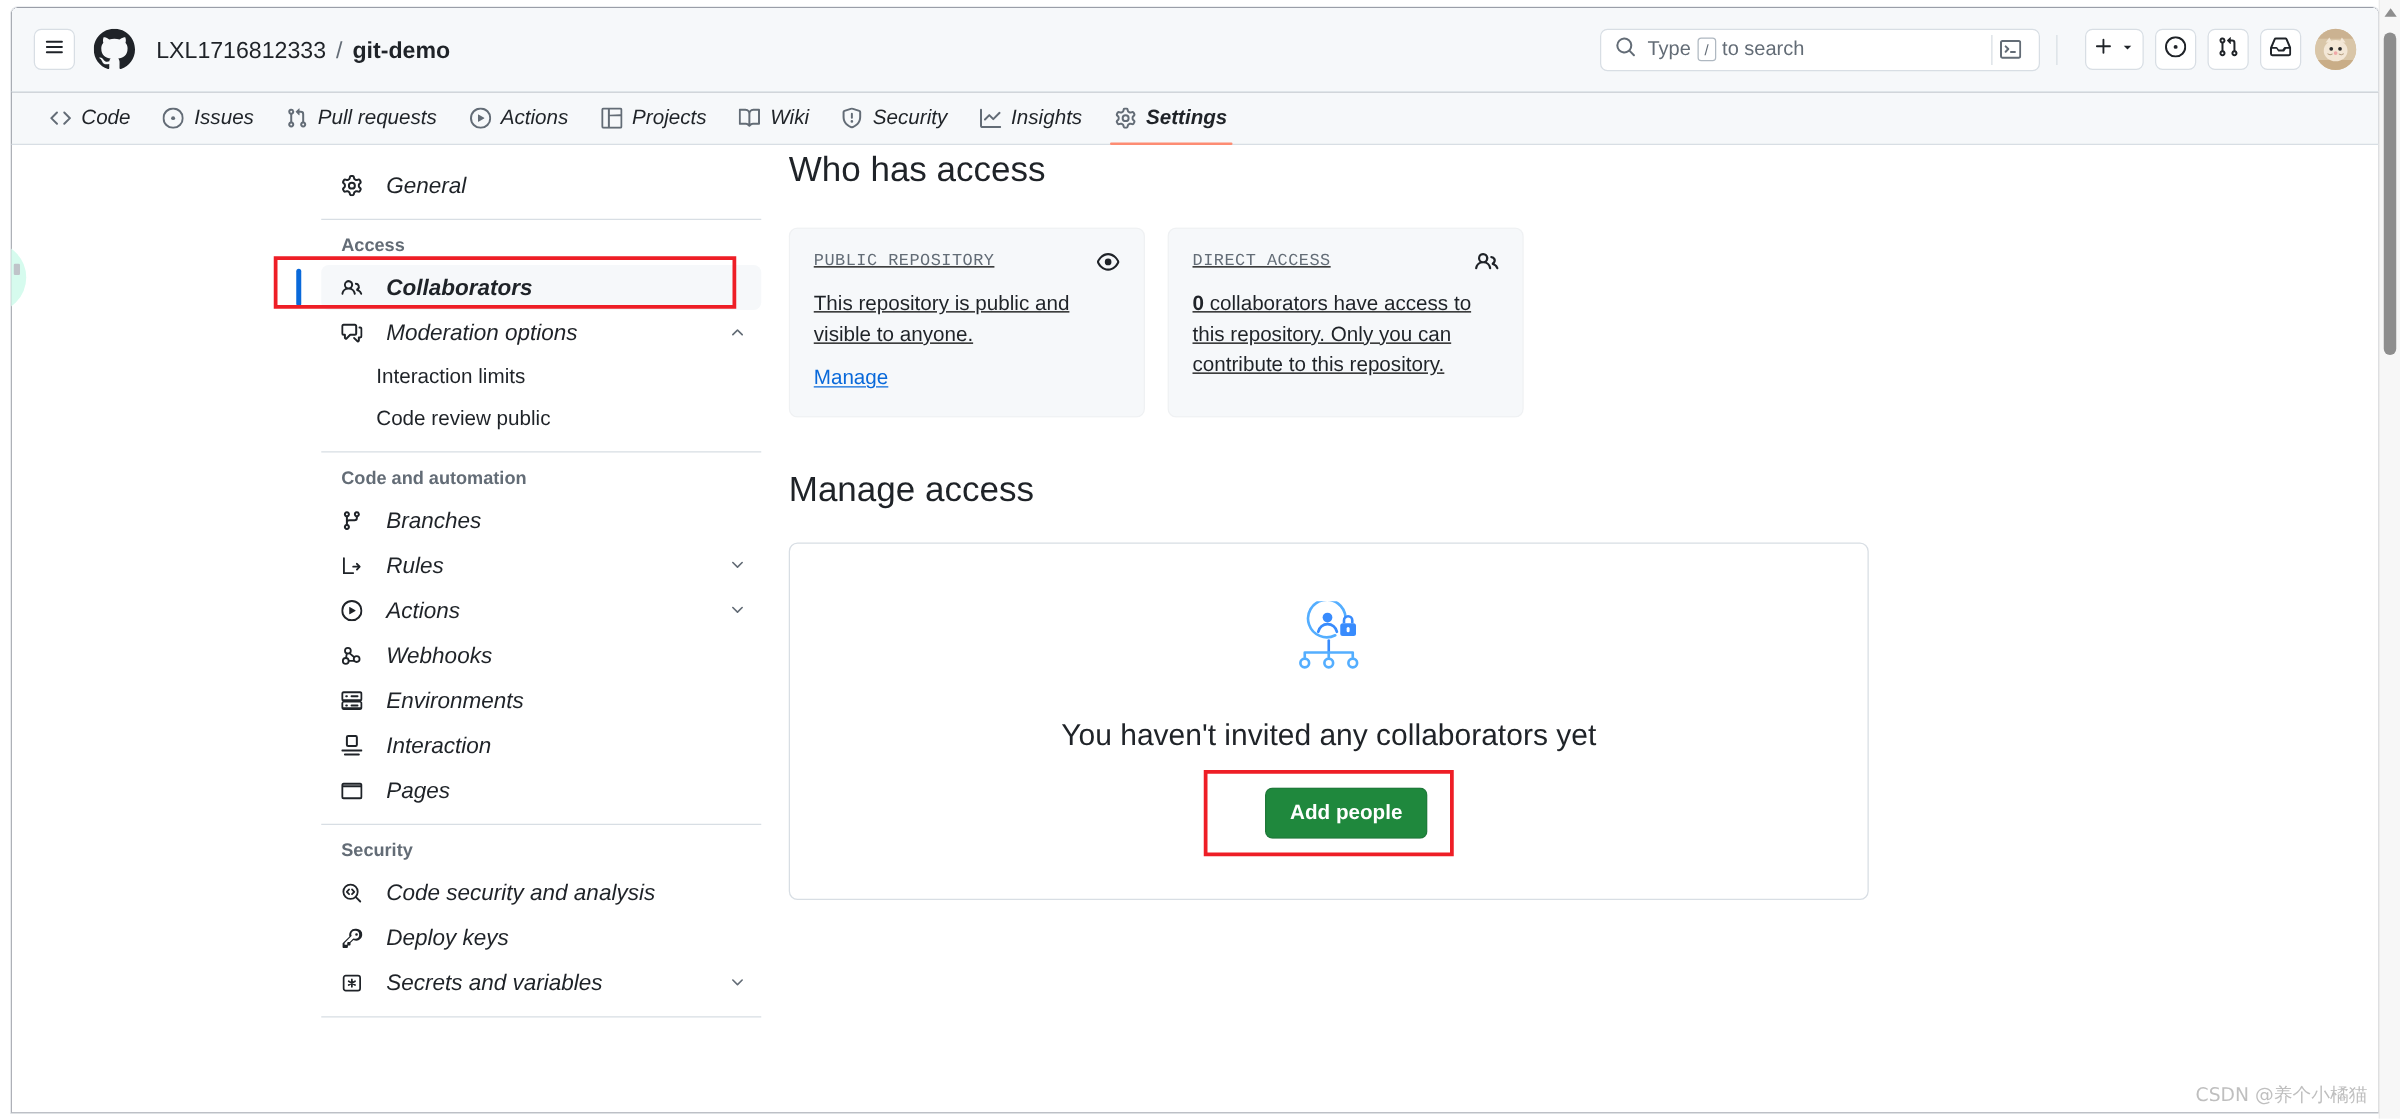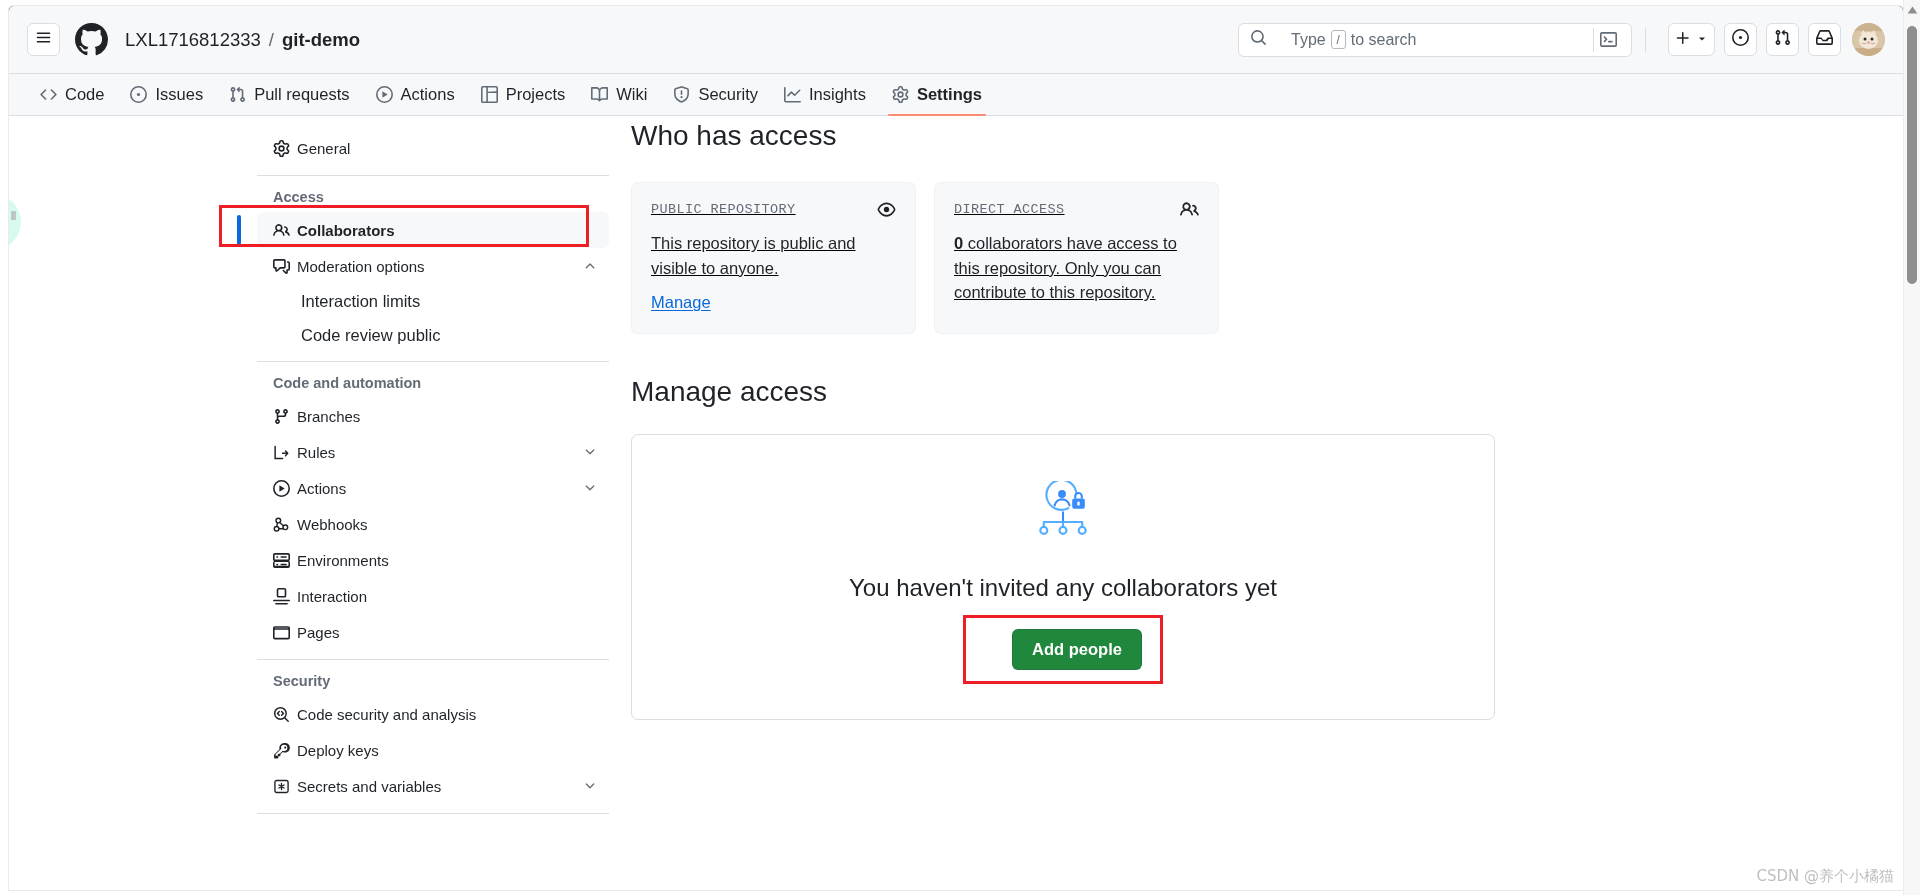--- a/index.html
+++ b/index.html
@@ -80,27 +80,27 @@
   }
   .repo-crumb .owner { color: #1f2328; font-weight: 400; }
   .repo-crumb .slash { color: #636c76; font-weight: 300; }
   .repo-crumb .reponame { color: #1f2328; font-weight: 700; }
 
   .header-right {
     margin-left: auto;
     display: flex; align-items: center; gap: 0;
   }
   .search-box {
-    width: 394px; height: 34px;
+    width: 352px; height: 34px;
     border: 1px solid #d8dee4;
     border-radius: 6px;
     background: #ffffff;
     display: flex; align-items: center;
     padding: 0 8px 0 11px;
-    gap: 24px;
+    gap: 9px;
     text-align: right;
   }
   .search-box .ph {
     font-size: 16px;
     color: #636c76;
     white-space: nowrap;
     display: flex; align-items: center; gap: 5px;
   }
   .slash-key {
     display: inline-flex; align-items: center; justify-content: center;
@@ -146,20 +146,21 @@
   
   .repo-nav {
     position: absolute;
     left: 0; top: 68px;
     width: 1896px; height: 42px;
     background: #f6f8fa;
     border-bottom: 1px solid #d8dee4;
     display: flex;
     align-items: stretch;
     padding-left: 18px;
+    font-style: italic;
   }
   .nav-tab {
     display: flex; align-items: center;
     gap: 8px;
     padding: 0 13px;
     font-size: 16.5px;
     color: #1f2328;
     position: relative;
     white-space: nowrap;
   }
@@ -195,27 +196,28 @@
     color: #636c76;
     padding: 7px 10px 7px 16px;
   }
   .nav-sep {
     height: 1px;
     background: #d8dee4;
     margin: 9px 0 6px 0;
   }
   .snav-item {
     display: flex; align-items: center;
-    gap: 7px;
+    gap: 19px;
     height: 36px;
     padding: 0 12px 0 16px;
     border-radius: 6px;
-    font-size: 15px;
+    font-size: 18px;
     color: #1f2328;
     position: relative;
+    font-style: italic;
   }
   .snav-item .sico {
     display: flex; align-items: center; justify-content: center;
     width: 17px; flex: 0 0 auto;
     color: #1f2328;
   }
   .snav-item .lbl { flex: 1 1 auto; }
   .snav-item .chev { color: #636c76; display: flex; align-items: center; }
   .snav-item.selected {
     background: #f6f8fa;

